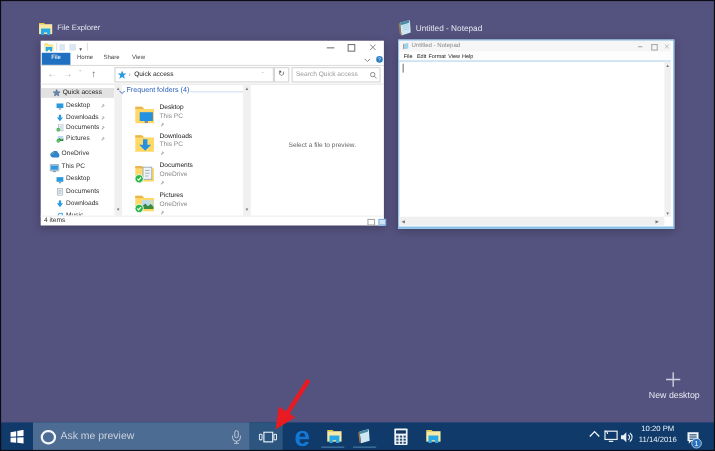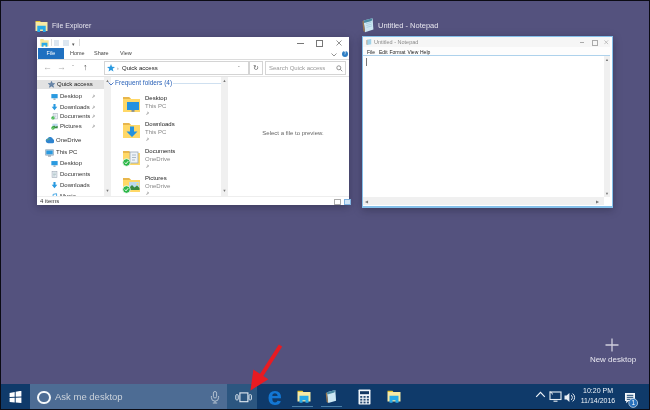--- a/index.html
+++ b/index.html
@@ -288,21 +288,21 @@
 <svg class="abs" style="left:8.5px;top:390.5px" width="13" height="13" viewBox="0 0 13 13">
   <g fill="#fff" transform="skewY(-3)" transform-origin="6.5 8">
   <path d="M0.6 1.6 L5.7 0.9 V5.7 H0.6 Z"></path>
       <path d="M6.7 0.8 L12.4 0 V5.7 H6.7 Z"></path>
   <path d="M0.6 6.7 H5.7 V11.5 L0.6 10.8 Z"></path>
       <path d="M6.7 6.7 H12.4 V12.4 L6.7 11.6 Z"></path>
   </g>
 </svg>
 
 <div class="abs" style="left:37px;top:390.5px;width:9.6px;height:9.6px;border:2.2px solid #f5f8fa;border-radius:50%"></div>
-<div class="abs" style="left:55px;top:390.5px;color:#ccd3db;font-size:9.5px">Ask me desktop</div>
+<div class="abs" style="left:55px;top:390.5px;color:#ccd3db;font-size:9.5px">Ask me preview</div>
 
 <svg class="abs" style="left:209.5px;top:390.5px" width="10" height="13" viewBox="0 0 10 13">
   <rect x="3.4" y="0.5" width="3.2" height="6.5" rx="1.6" fill="none" stroke="#becad6" stroke-width="0.9"></rect>
   <path d="M1.4 5 v1.6 a3.6 3.6 0 0 0 7.2 0 V5 M5 10.2 v1.6 M2.8 12 h4.4" fill="none" stroke="#becad6" stroke-width="0.9"></path>
 </svg>
 
 <svg class="abs" style="left:234.5px;top:392px" width="17" height="11" viewBox="0 0 17 11">
   <rect x="4.9" y="0.9" width="8" height="8.8" fill="none" stroke="#e4ecf3" stroke-width="1.1"></rect>
   <rect x="0.8" y="2.7" width="2.4" height="5.2" rx="0.8" fill="none" stroke="#e4ecf3" stroke-width="0.95"></rect>
   <rect x="14" y="2.7" width="2.4" height="5.2" rx="0.8" fill="none" stroke="#e4ecf3" stroke-width="0.95"></rect>

